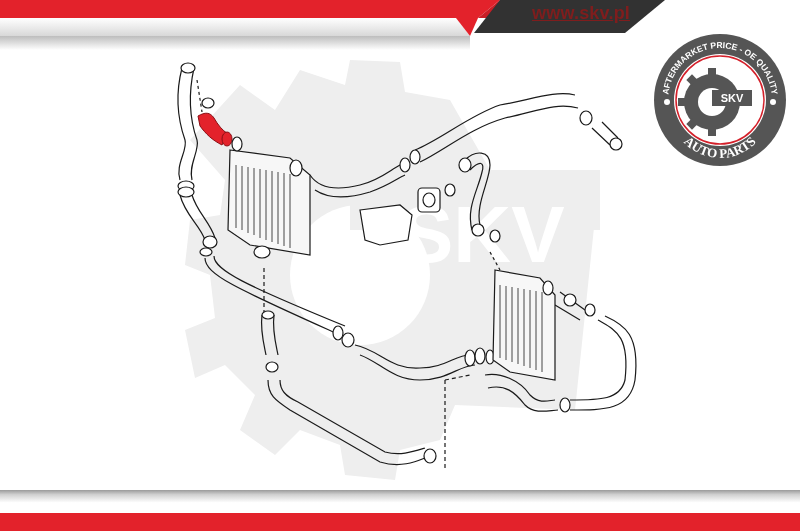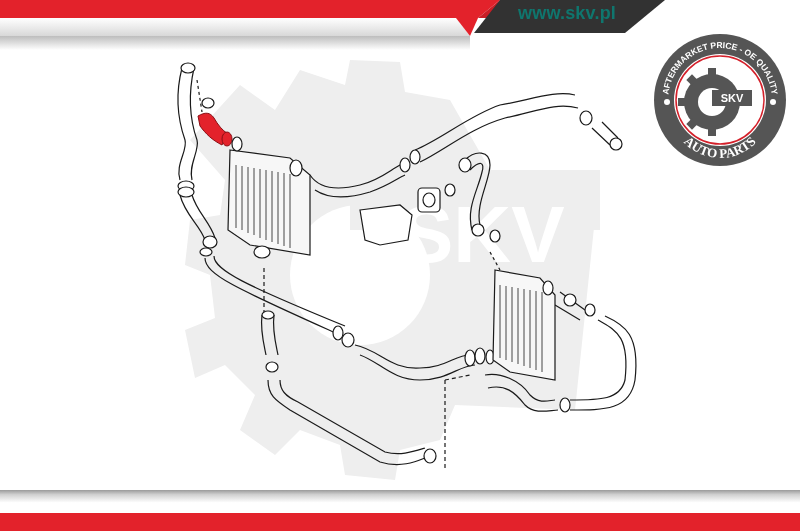--- a/index.html
+++ b/index.html
@@ -1,20 +1,20 @@
 <!DOCTYPE html>
 <html><head>
 <meta charset="utf-8">
 <style>
   * { margin:0; padding:0; box-sizing:border-box; }
   html, body { width:800px; height:531px; background:#ffffff; overflow:hidden; }
   body { position:relative; font-family:"Liberation Sans", sans-serif; }
   .header { position:absolute; left:0; top:0; width:800px; height:50px; }
   .footer { position:absolute; left:0; top:490px; width:800px; height:41px; }
-  .url { position:absolute; left:518px; top:3px; font-family:"Liberation Sans", sans-serif; font-weight:bold; font-size:18px; color:#0f766e; letter-spacing:0.2px; }
+  .url { position:absolute; left:532px; top:3px; font-family:"Liberation Sans", sans-serif; font-weight:bold; font-size:18px; color:#7f1d1d; letter-spacing:0.2px;text-decoration:underline; }
   .diagram { position:absolute; left:0; top:0; width:800px; height:531px; }
   .badge { position:absolute; left:650px; top:30px; width:140px; height:140px; }
 </style>
 </head>
 <body>
 
 <svg class="header" viewBox="0 0 800 50" width="800" height="50">
   <defs>
     <linearGradient id="shadowG" x1="0" y1="0" x2="0" y2="1">
       <stop offset="0" stop-color="#bdbdbd"></stop>

